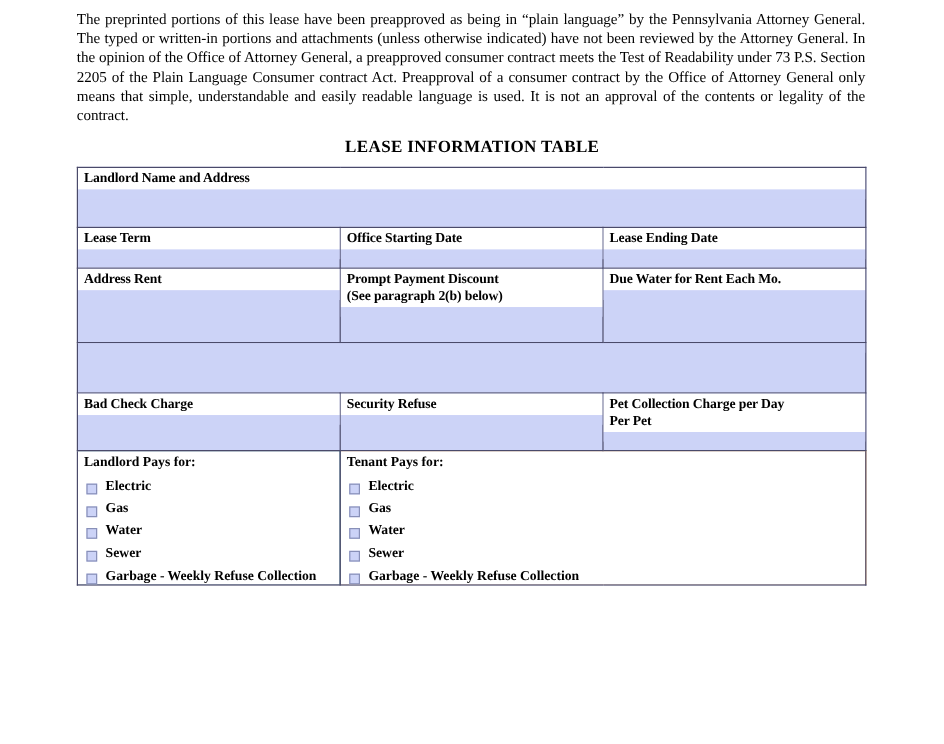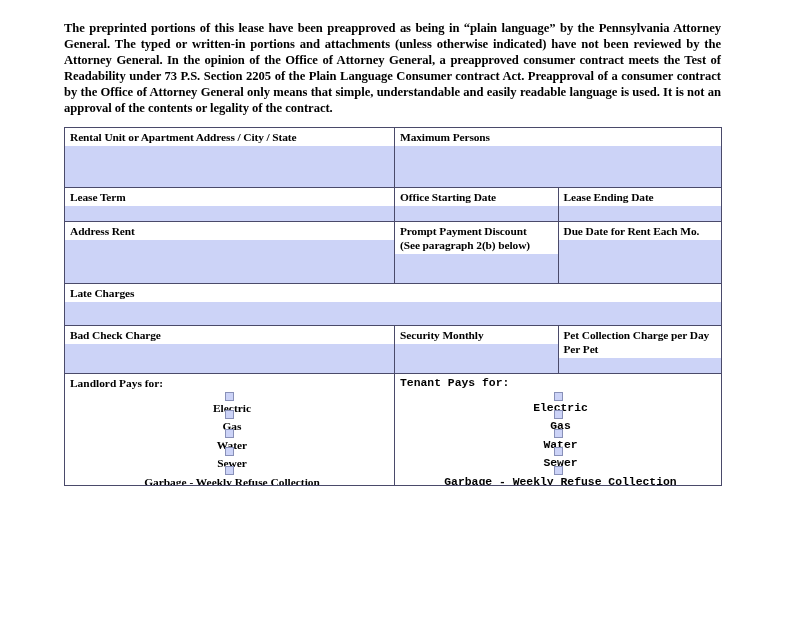--- a/index.html
+++ b/index.html
@@ -20,26 +20,26 @@
     position: relative;
     width: 787px;
     height: 620px;
     box-sizing: border-box;
     padding: 8px 64px 0 64px;
   }
 
   
   .intro {
     font-size: 12.6px;
-    font-weight: bold;
+    font-weight: normal;
     line-height: 16.1px;
     text-align: justify;
     text-justify: inter-word;
     letter-spacing: -0.05px;
-    margin: 12px 0 10px 0;
+    margin: 0 0 10px 0;
     padding-right: 2px;
   }
 
   
   .doc-title {
     font-size: 14.2px;
     font-weight: bold;
     text-align: center;
     letter-spacing: 0.3px;
     margin: 0 0 7px 0;
@@ -101,23 +101,22 @@
     overflow: hidden;
   }
   .pays-title {
     font-size: 11.4px;
     font-weight: bold;
     line-height: 14px;
     margin-bottom: 2px;
   }
   .check-row {
     display: flex;
-    align-items: center;
+    align-items: flex-end;
     height: 18.6px;
-    flex-direction: column;
   }
   .checkbox {
     width: 9px;
     height: 9px;
     box-sizing: border-box;
     border: 1px solid #8890b8;
     background: #ccd3f7;
     flex: 0 0 auto;
     margin-right: 7px;
     margin-left: 2px;
@@ -129,40 +128,35 @@
     white-space: nowrap;
   }
 </style>
 </head>
 <body>
 
 <div class="page">
 
   <p class="intro">The preprinted portions of this lease have been preapproved as being in “plain language” by the Pennsylvania Attorney General.  The typed or written-in portions and attachments (unless otherwise indicated) have not been reviewed by the Attorney General.  In the opinion of the Office of Attorney General, a preapproved consumer contract meets the Test of Readability under 73 P.S. Section 2205 of the Plain Language Consumer contract Act.  Preapproval of a consumer contract by the Office of Attorney General only means that simple, understandable and easily readable language is used.  It is not an approval of the contents or legality of the contract.</p>
 
+  <div class="doc-title">LEASE INFORMATION TABLE</div>
 
   <table class="lease-table">
     <tbody>
 
-
-
-      <tr class="r-rental">
-        <td colspan="1" style="width:329px">
-          <div class="cell">
-            <div class="cell-label">Rental Unit or Apartment Address / City / State</div>
-            <div class="cell-fill"></div>
-          </div>
-        </td>
-        <td colspan="2">
-          <div class="cell">
-            <div class="cell-label">Maximum Persons</div>
-            <div class="cell-fill"></div>
-          </div>
-        </td>
-      </tr>
+      <tr class="r-landlord">
+        <td colspan="3">
+          <div class="cell">
+            <div class="cell-label">Landlord Name and Address</div>
+            <div class="cell-fill"></div>
+          </div>
+        </td>
+      </tr>
+
+
 
       <tr class="r-term">
         <td style="width:329px">
           <div class="cell">
             <div class="cell-label">Lease Term</div>
             <div class="cell-fill"></div>
           </div>
         </td>
         <td style="width:164px">
           <div class="cell">
@@ -189,45 +183,44 @@
           <div class="cell">
             <div class="cell-label">
               <span>Prompt Payment Discount</span>
               <span class="sub">(See paragraph 2(b) below)</span>
             </div>
             <div class="cell-fill"></div>
           </div>
         </td>
         <td>
           <div class="cell">
-            <div class="cell-label">Due Date for Rent Each Mo.</div>
+            <div class="cell-label">Due Water for Rent Each Mo.</div>
             <div class="cell-fill"></div>
           </div>
         </td>
       </tr>
 
       <tr class="r-late">
         <td colspan="3">
           <div class="cell">
-            <div class="cell-label">Late Charges</div>
             <div class="cell-fill"></div>
           </div>
         </td>
       </tr>
 
       <tr class="r-badcheck">
         <td>
           <div class="cell">
             <div class="cell-label">Bad Check Charge</div>
             <div class="cell-fill"></div>
           </div>
         </td>
         <td>
           <div class="cell">
-            <div class="cell-label">Security Monthly</div>
+            <div class="cell-label">Security Refuse</div>
             <div class="cell-fill"></div>
           </div>
         </td>
         <td>
           <div class="cell">
             <div class="cell-label">
               <span>Pet Collection Charge per Day</span>
               <span class="sub">Per Pet</span>
             </div>
             <div class="cell-fill"></div>
@@ -254,21 +247,21 @@
             <div class="check-row">
               <span class="checkbox"></span>
               <span class="check-label">Sewer</span>
             </div>
             <div class="check-row">
               <span class="checkbox"></span>
               <span class="check-label">Garbage - Weekly Refuse Collection</span>
             </div>
           </div>
         </td>
-        <td colspan="2" style="background:#fdba74;font-family:Liberation Mono, monospace;">
+        <td colspan="2" style="background:#fdba74;">
           <div class="pays-cell">
             <div class="pays-title">Tenant Pays for:</div>
             <div class="check-row">
               <span class="checkbox"></span>
               <span class="check-label">Electric</span>
             </div>
             <div class="check-row">
               <span class="checkbox"></span>
               <span class="check-label">Gas</span>
             </div>

